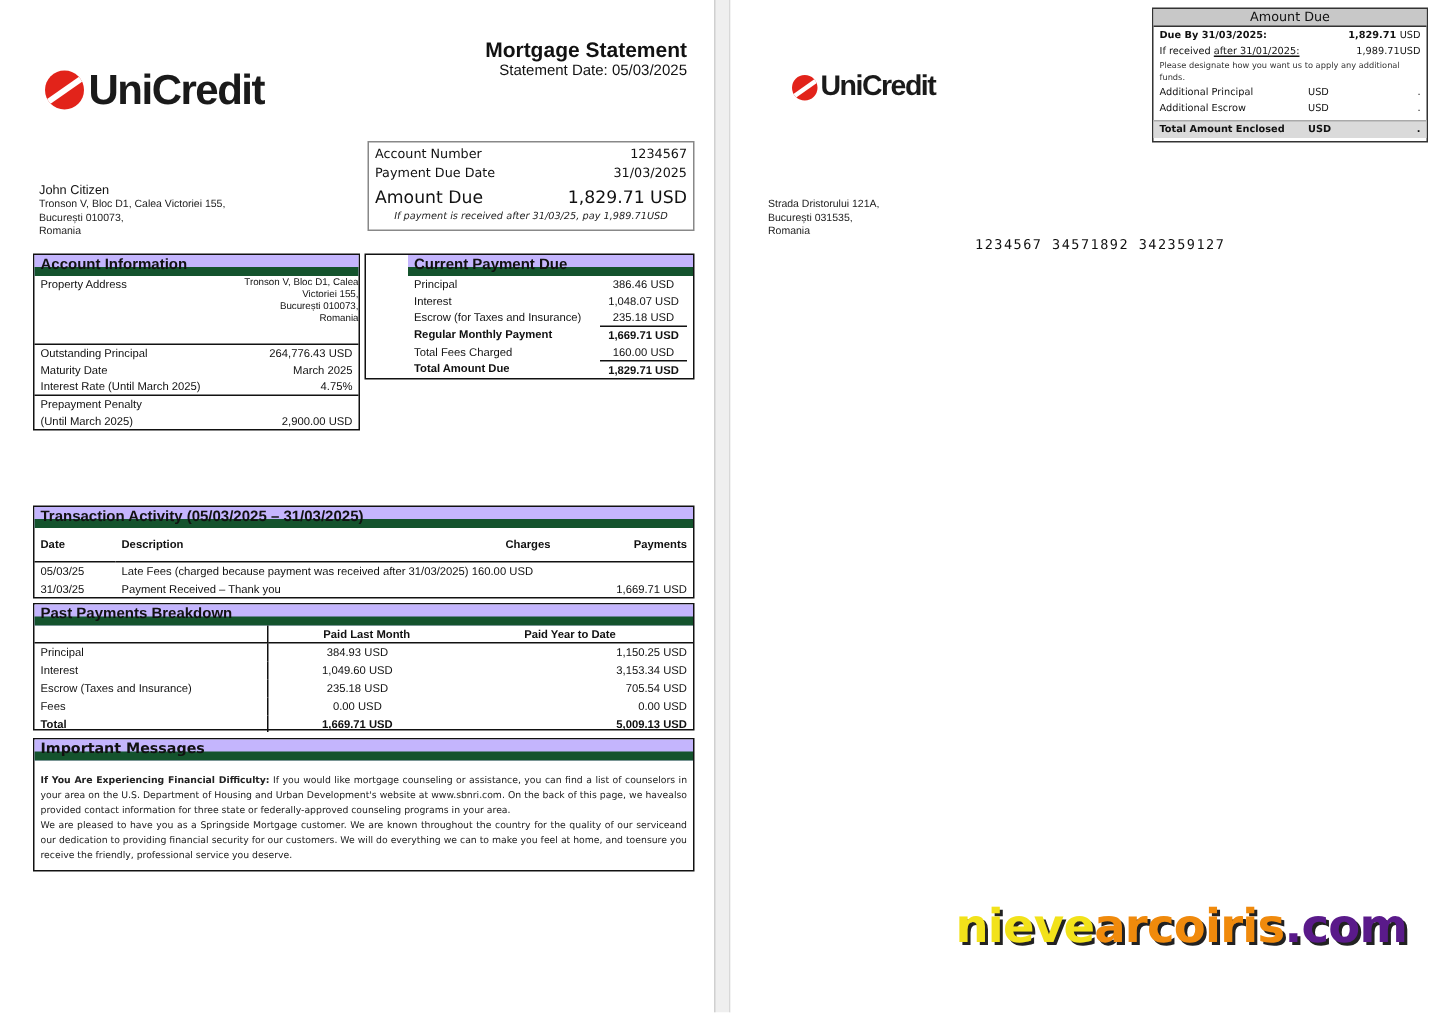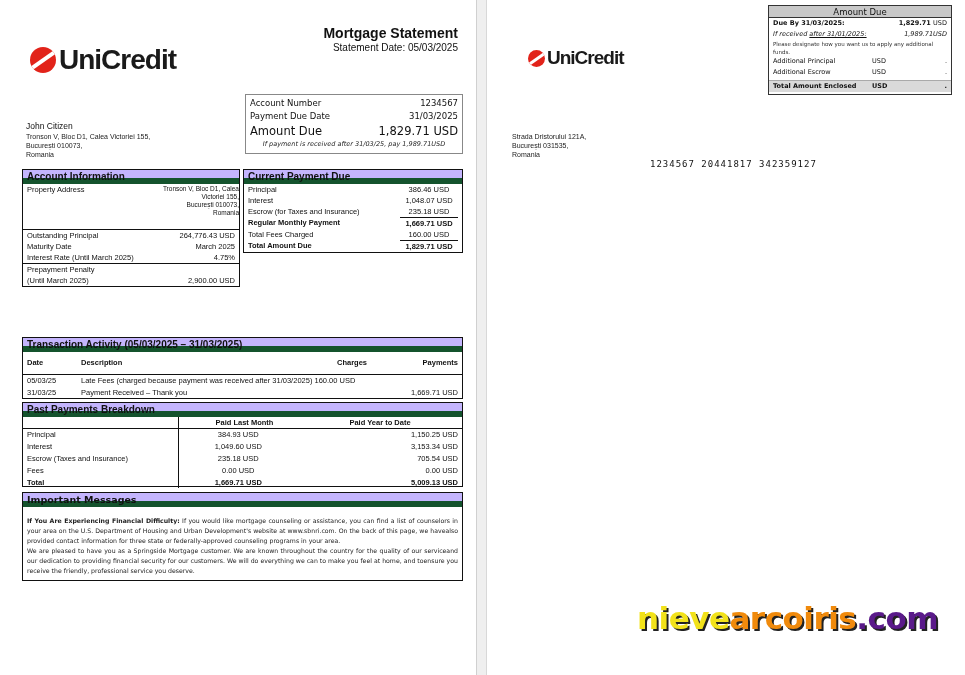--- a/index.html
+++ b/index.html
@@ -47,21 +47,21 @@
 
   .acct { left: 22px; top: 169px; width: 218px; height: 118px; }
   .acct .propaddr { display: flex; justify-content: space-between; padding: 1px 0 0 4px; font-size: 7.5px; height: 45px; }
   .acct .propaddr .val { text-align: right; font-size: 6.5px; line-height: 8px; width: 100px; }
 
   .contact { left: 22px; top: 287px; width: 218px; height: 50px; border-top: 2px solid #111; }
   .contact .line { line-height: 12px; }
   .contact .phone { font-family: "Liberation Serif", serif; font-size: 7px; }
   .contact .web { font-size: 8px; }
 
-  .cur { left: 243px; top: 169px; width: 220px; height: 84px; }
+  .cur { left: 243px; top: 169px; width: 220px; height: 84px; padding-left: 28px; }
   .cur .line { line-height: 11px; }
   .cur .line .v { width: 58px; text-align: center; }
   .cur .line.bold .v { border-top: 1px solid #111; }
 
   .txn { left: 22px; top: 337px; width: 441px; height: 62px; }
   .txn table, .past table { width: 100%; border-collapse: collapse; font-size: 7.5px; }
   .txn th { text-align: left; font-weight: bold; height: 22px; padding: 0 4px; }
   .txn td { padding: 0 4px; line-height: 12px; white-space: nowrap; }
   .txn tr.first td { border-top: 1px solid #111; }
 
@@ -276,21 +276,21 @@
       </div>
     <span class="word">UniCredit</span>
   </div>
 
   <div class="remit">
     <div class="head">Amount Due</div>
     <div class="r" style="font-weight:bold;">
       <span class="a">Due By 31/03/2025:</span>
       <span>1,829.71</span>&nbsp;<span style="font-weight:normal;">USD</span>
     </div>
-    <div class="r" style="font-style:italic;">
+    <div class="r" style="">
       <span class="a"><span>If received </span><u>after 31/01/2025:</u></span>
       <span>1,989.71USD</span>
     </div>
     <div class="note">Please designate how you want us to apply any additional funds.</div>
     <div class="r">
       <span class="a">Additional Principal</span>
       <span class="b">USD</span>
       <span class="c">.</span>
     </div>
     <div class="r">
@@ -304,18 +304,18 @@
       <span class="c">.</span>
     </div>
   </div>
 
   <div class="addr" style="left:25px; top:132px;">
     <div>Strada Dristorului 121A,</div>
     <div>București 031535,</div>
     <div>Romania</div>
   </div>
 
-  <div class="barcode">1234567 20441817 342359127</div>
+  <div class="barcode">1234567 34571892 342359127</div>
 </div>
 
 <div class="watermark">
   <span class="w1">nieve</span><span class="w2">arcoiris</span><span class="w3">.com</span>
 </div>
 
 </body></html>

